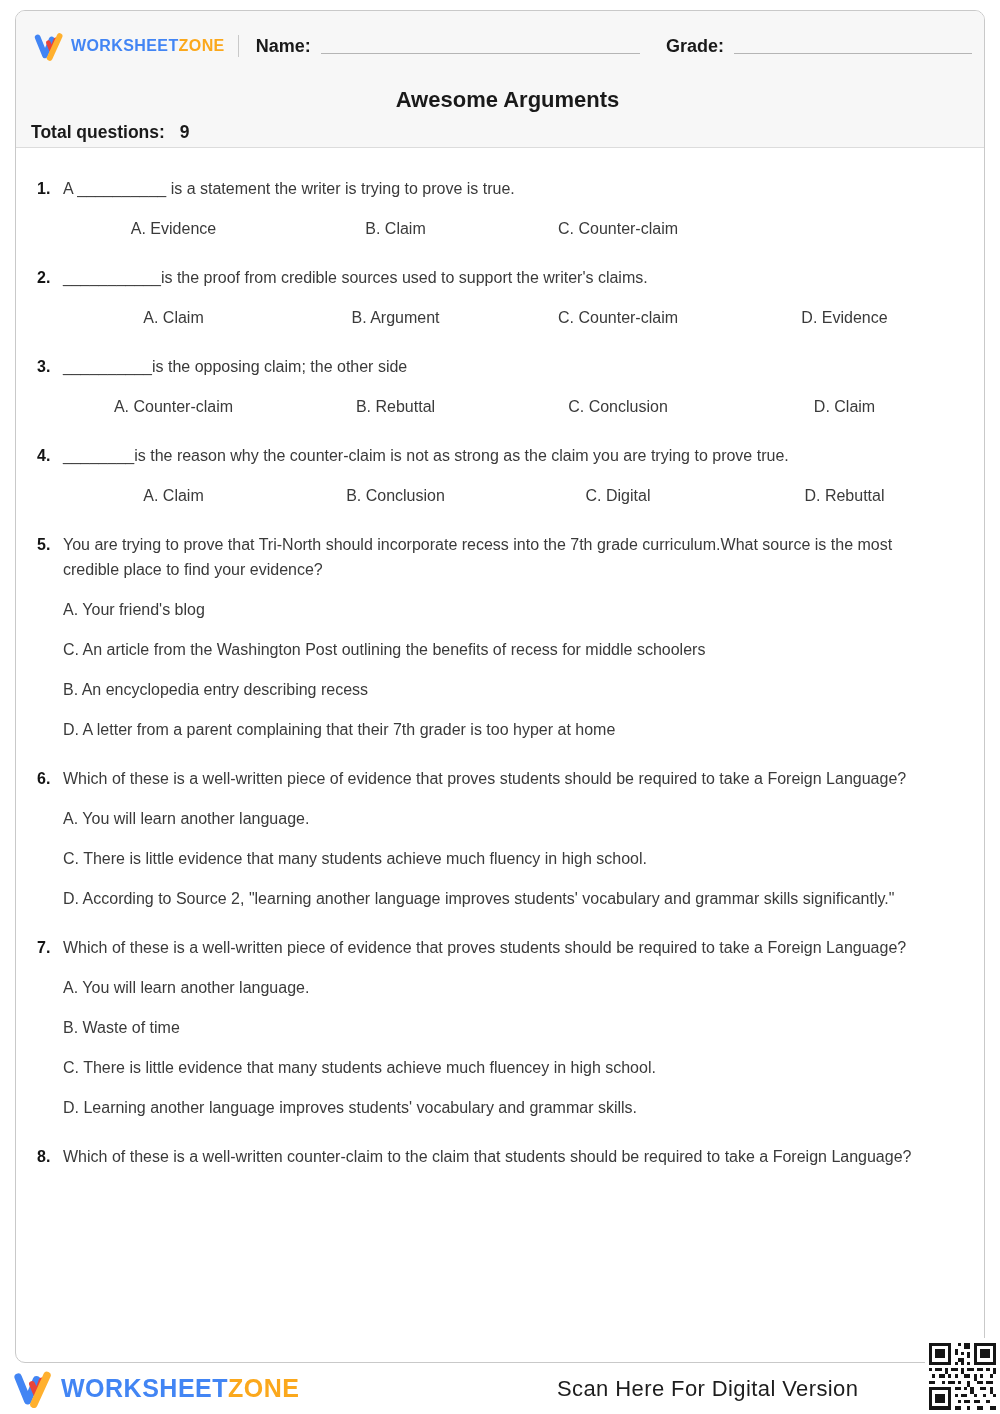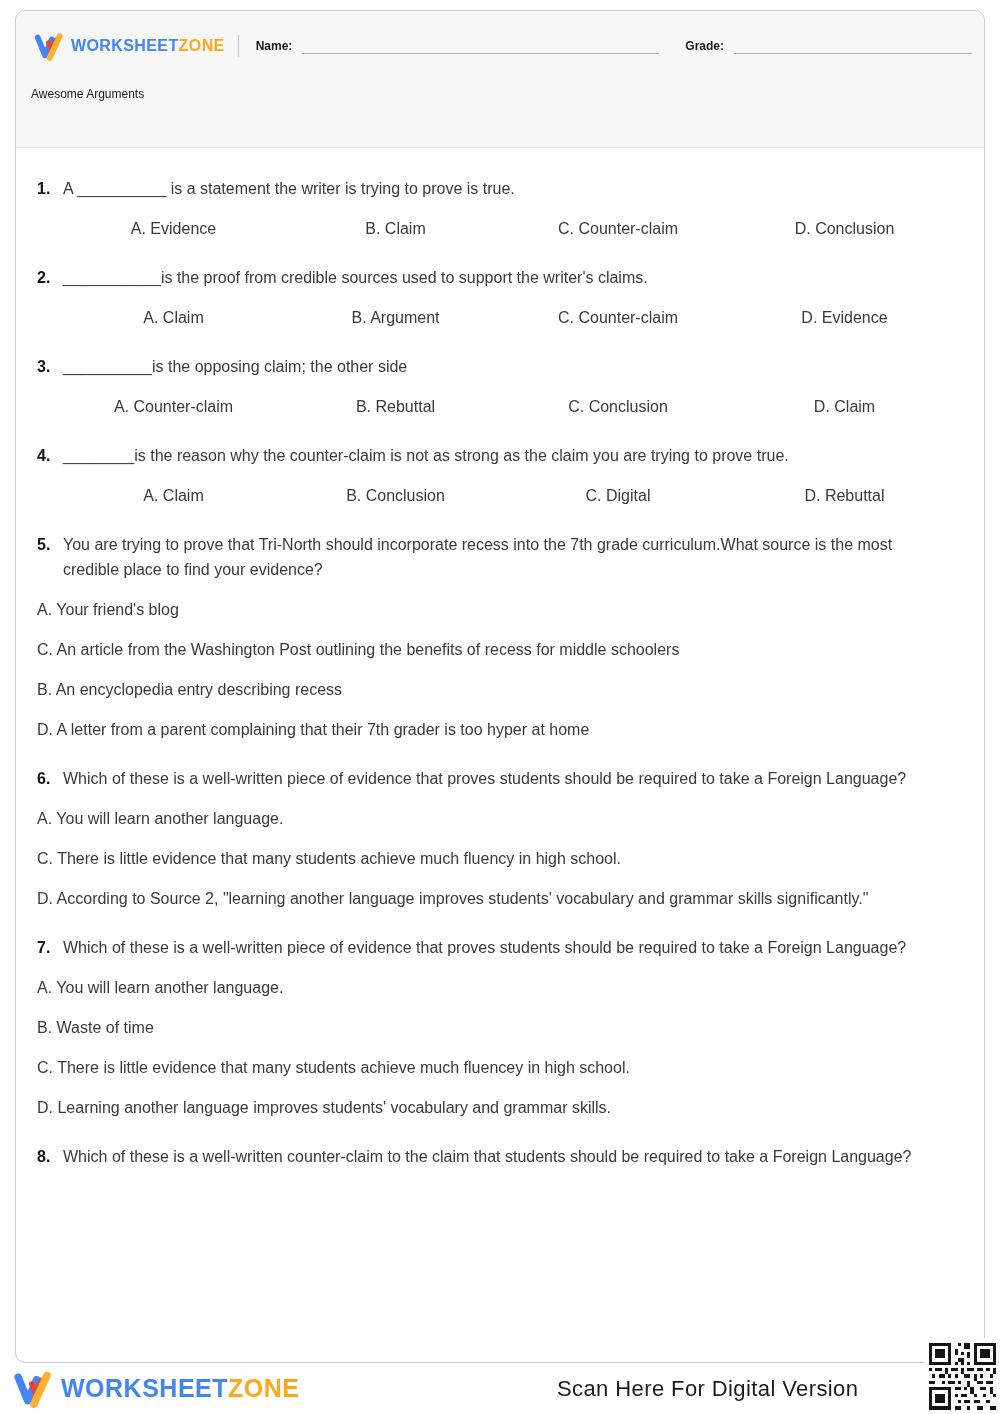--- a/index.html
+++ b/index.html
@@ -14,36 +14,36 @@
   
   .card-header { height:137px; background:#f7f7f7; border-bottom:1px solid #dcdcdc;
                  border-radius:9px 9px 0 0; }
   .header-row { display:flex; align-items:center; padding:18px 12px 0 17px; height:52px; }
   .brand { display:flex; align-items:center; }
   .brand-mark { flex:none; }
   .brand-text { font-weight:bold; font-size:16px; letter-spacing:.4px; margin-left:6px; white-space:nowrap; }
   .brand-blue { color:#4285F4; }
   .brand-orange { color:#FBA81C; }
   .vdivider { width:1px; height:22px; background:#c9c9c9; margin:0 17px 0 13px; flex:none; }
-  .field-label { font-weight:bold; font-size:12px; color:#1a1a1a; white-space:nowrap; }
+  .field-label { font-weight:bold; font-size:18px; color:#1a1a1a; white-space:nowrap; }
   .write-line { border-bottom:1px solid #b5b5b5; height:16px; }
   .name-line { flex:1; margin:0 26px 0 10px; }
   .grade-line { width:238px; margin-left:10px; flex:none; }
-  .title { margin:24px 0 0 15px; font-size:12px; font-weight:normal; color:#1a1a1a; }
+  .title { margin:24px 0 0 15px; font-size:22px; font-weight:bold; color:#1a1a1a;text-align:center; }
   .total { margin:9px 0 0 15px; font-size:17.5px; font-weight:bold; color:#1a1a1a; }
   .total-num { margin-left:15px; }
 
   
   .card-body { padding:28px 24px 0 21px; }
   .question { margin-bottom:24px; font-size:16px; line-height:25px; color:#3a3a3a; }
   .q-line { display:flex; align-items:flex-start; }
   .q-num { flex:none; width:26px; font-weight:bold; color:#141414; }
   .q-text { max-width:870px; }
   .opts-row { display:grid; grid-template-columns:221px 223px 222px 1fr; margin:15px 0 0 26px;text-align:center; }
-  .opts-stack { max-width:880px; }
+  .opts-stack { margin-left:26px; max-width:880px; }
   .opts-stack .opt { margin-top:15px; }
 
   
   .footer { position:absolute; left:0; top:1366px; width:1000px; height:48px; }
   .footer-brand { position:absolute; left:12px; top:3px; display:flex; align-items:center; }
   .footer-brand .brand-text { font-size:25px; letter-spacing:.5px; margin-left:7px; }
   .scan-text { position:absolute; left:557px; top:10px; font-size:22px; color:#1d1d1d;
                letter-spacing:.4px; white-space:nowrap; }
   .qr-box { position:absolute; left:925px; top:1338px; width:75px; height:76px;
             background:#ffffff; padding:4px; }
@@ -66,34 +66,34 @@
           </svg>
           <span class="brand-text"><span class="brand-blue">WORKSHEET</span><span class="brand-orange">ZONE</span></span>
         </div>
         <div class="vdivider"></div>
         <span class="field-label">Name:</span>
         <div class="write-line name-line"></div>
         <span class="field-label">Grade:</span>
         <div class="write-line grade-line"></div>
       </div>
       <div class="title">Awesome Arguments</div>
+      <div class="total"><span>Total questions:</span><span class="total-num">9</span></div>
     </div>
 
     <div class="card-body">
 
       <div class="question">
         <div class="q-line">
           <span class="q-num">1.</span>
           <div class="q-text">A __________ is a statement the writer is trying to prove is true.</div>
         </div>
         <div class="opts-row">
           <span class="opt">A. Evidence</span>
           <span class="opt">B. Claim</span>
           <span class="opt">C. Counter-claim</span>
-          <span class="opt">D. Conclusion</span>
         </div>
       </div>
 
       <div class="question">
         <div class="q-line">
           <span class="q-num">2.</span>
           <div class="q-text">___________is the proof from credible sources used to support the writer's claims.</div>
         </div>
         <div class="opts-row">
           <span class="opt">A. Claim</span>

